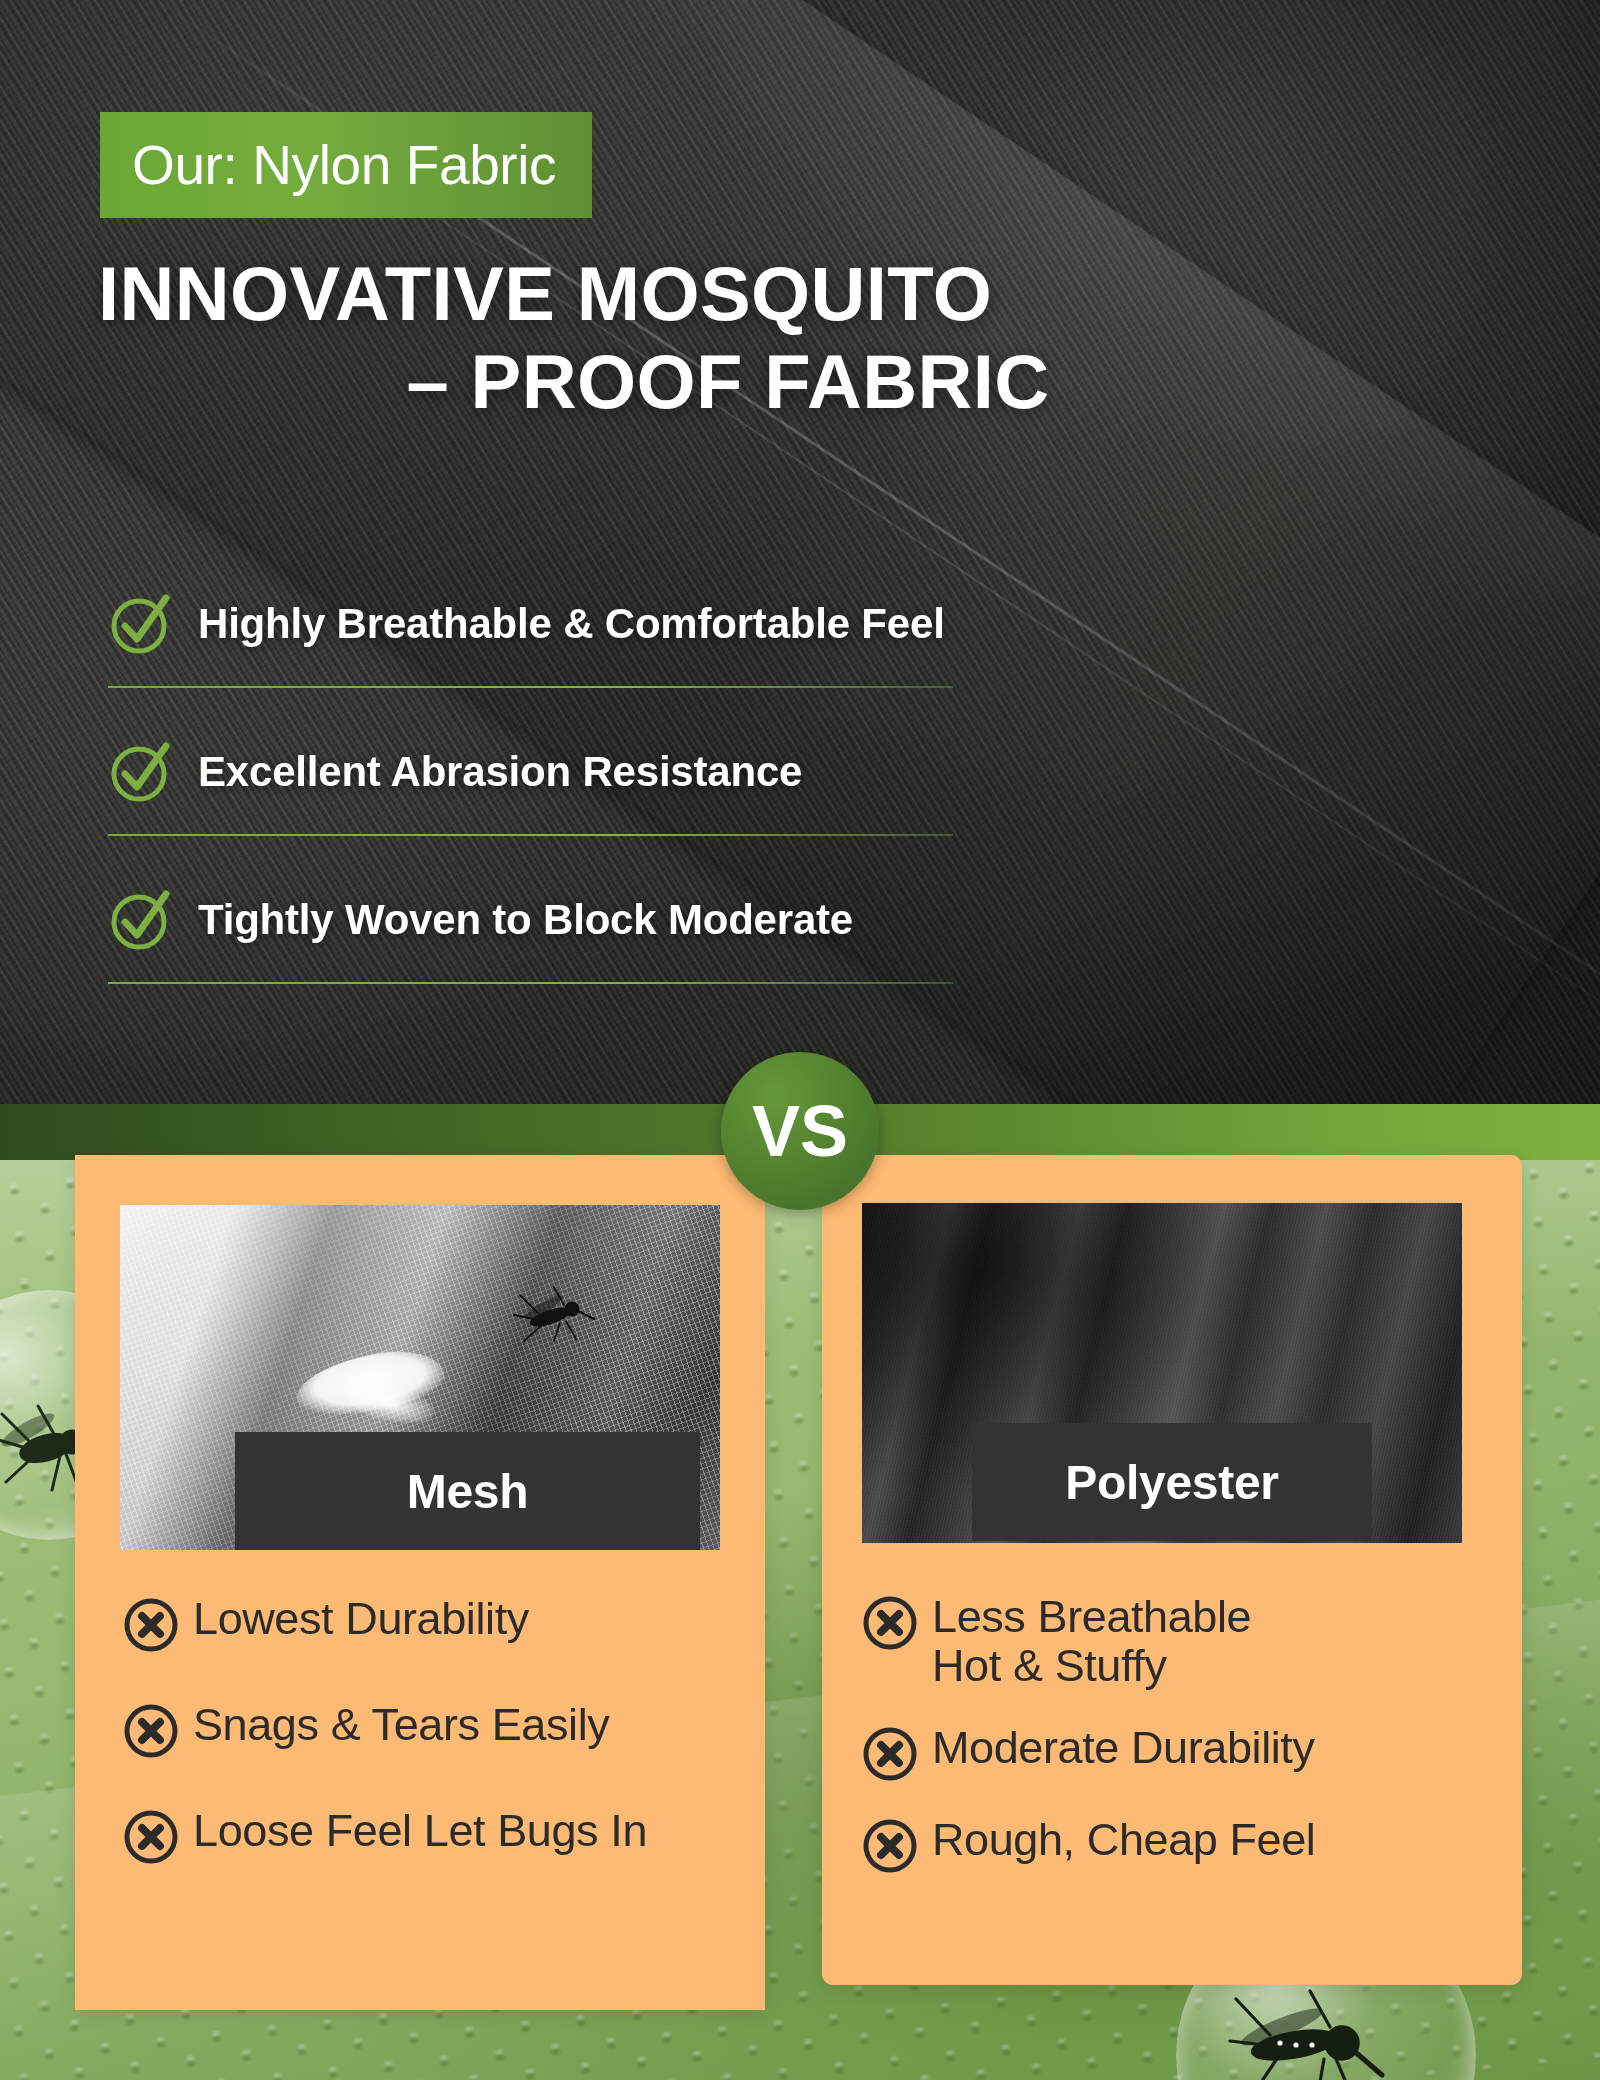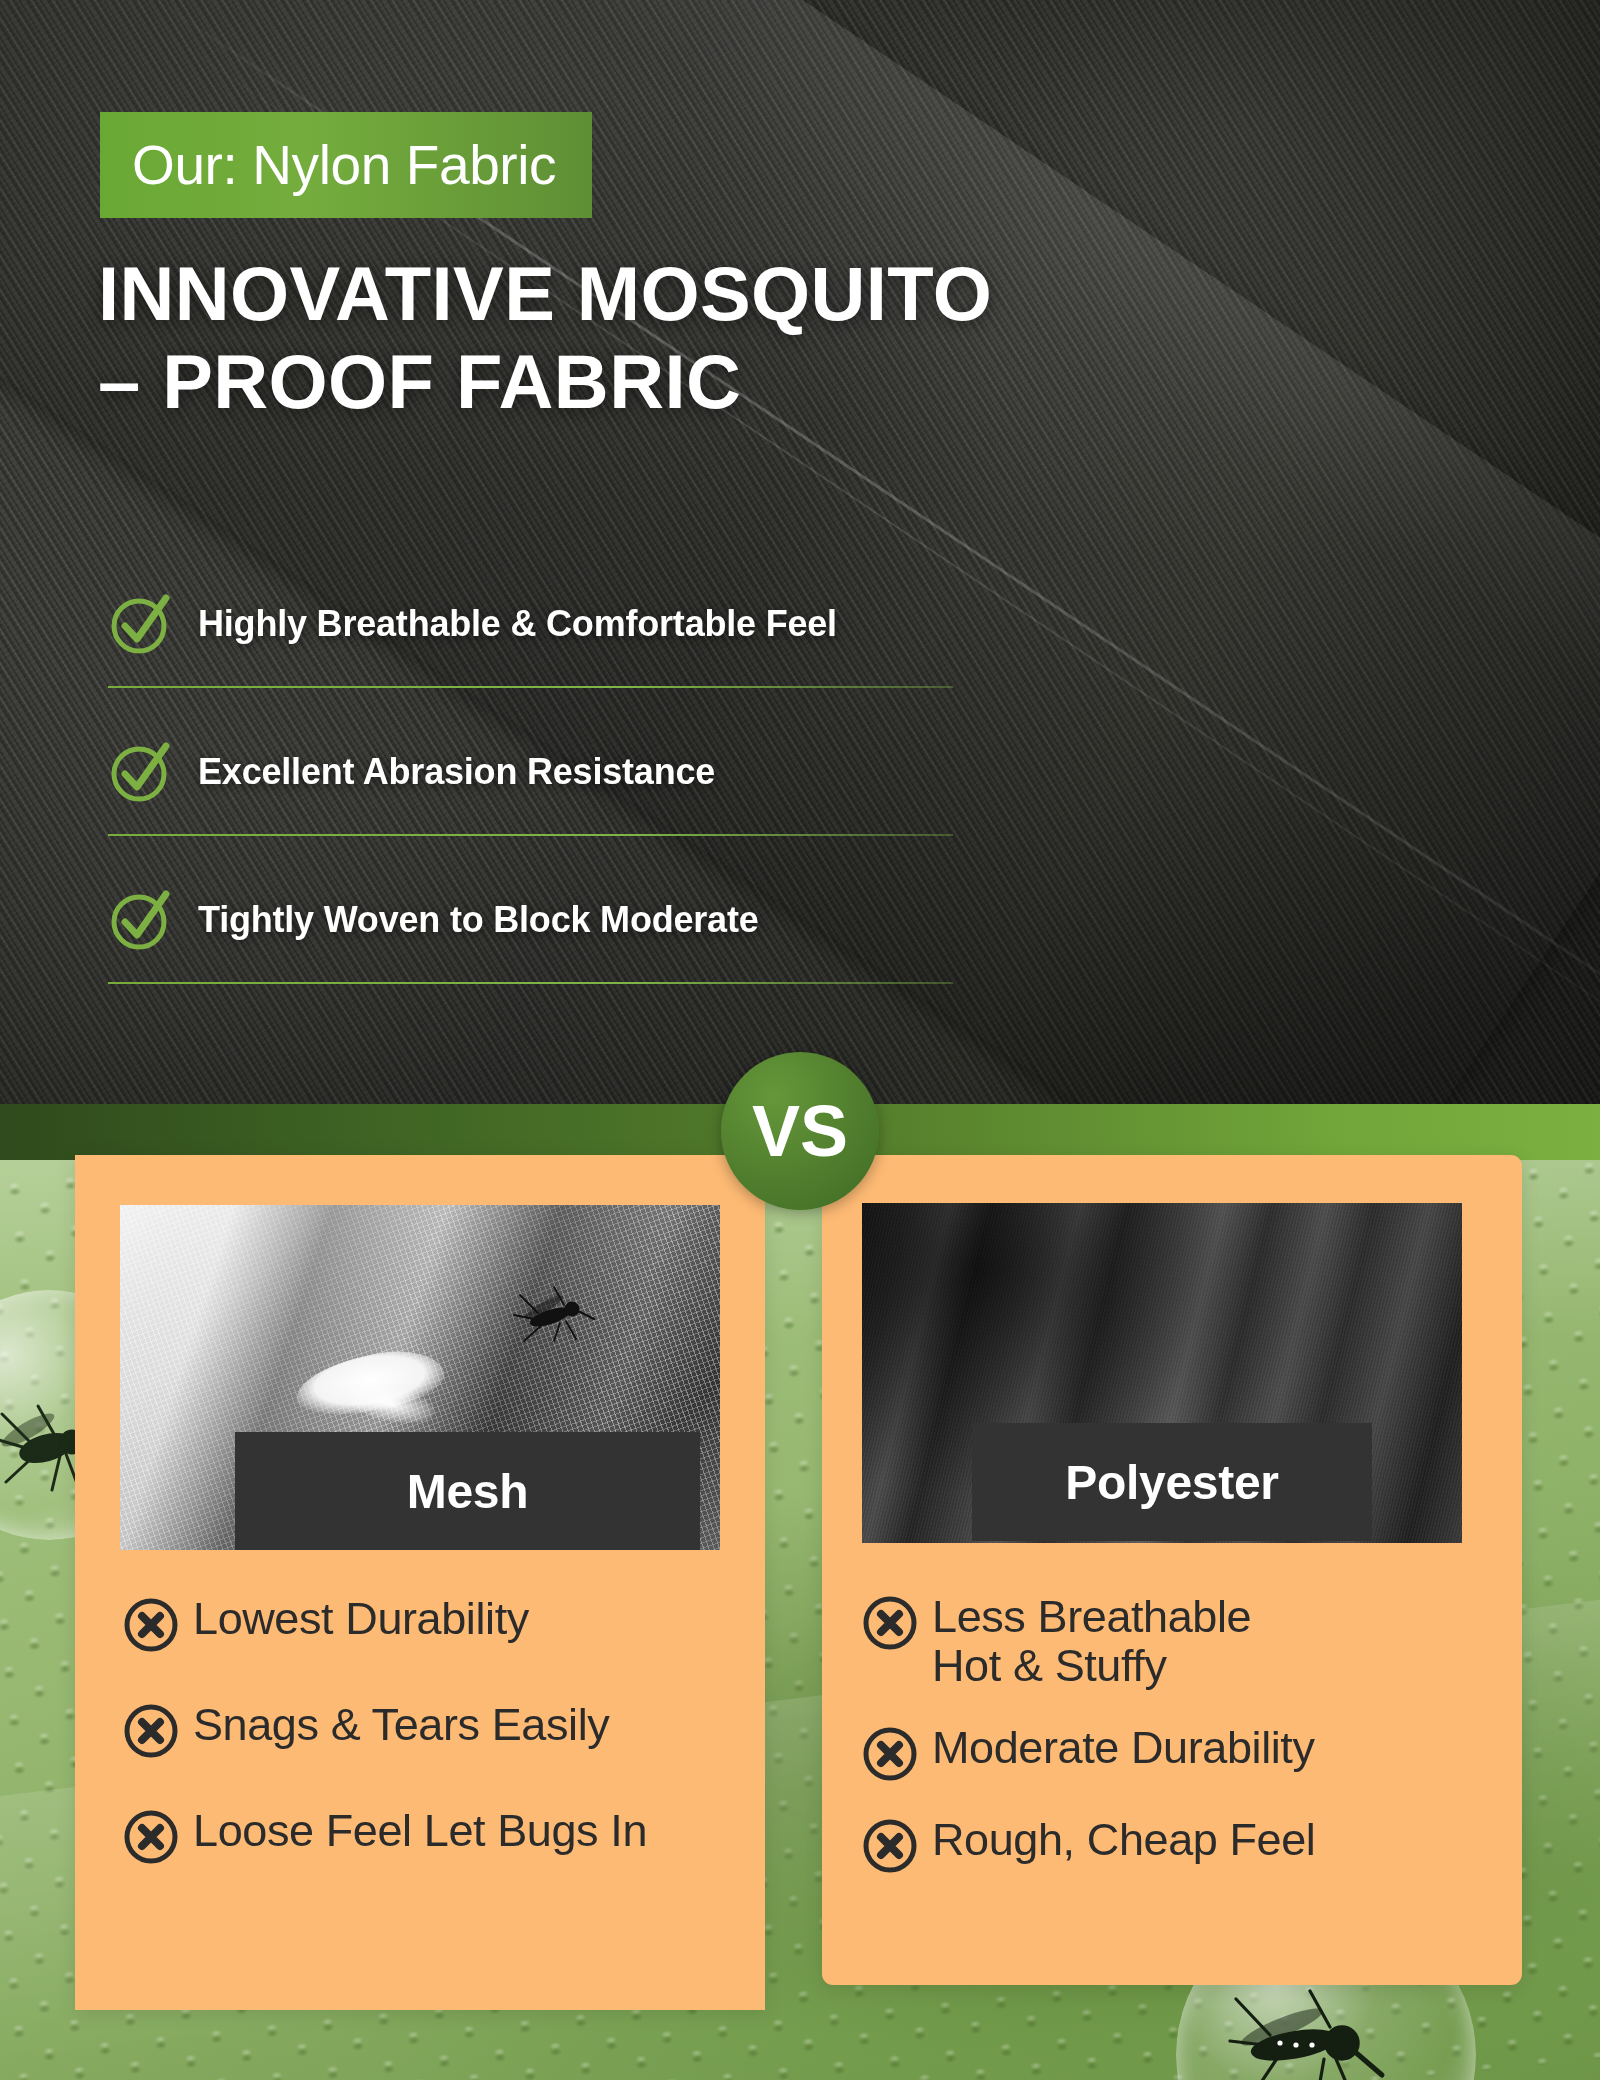--- a/index.html
+++ b/index.html
@@ -84,28 +84,28 @@
     font-family:"Liberation Sans", sans-serif;
   }
 
   .headline {
     position:absolute; left:98px; top:250px; width:1260px;
     color:#ffffff; font-weight:bold; font-size:76px; line-height:1.16;
     letter-spacing:0.4px;
     text-shadow:0 3px 16px rgba(0,0,0,.45);
     font-family:"Liberation Sans Narrow","Liberation Sans", sans-serif;
   }
-  .headline .l2 { display:block; }
+  .headline .l2 { display:block;text-align:center; }
 
   .feature-list { position:absolute; left:108px; top:578px; width:1090px; }
   .feature-row { position:relative; height:148px; }
   .feature-inner { display:flex; align-items:center; gap:24px; height:92px; }
   .check-icon { width:66px; height:66px; flex:0 0 66px; position:relative; }
   .feature-label {
-    color:#ffffff; font-size:36px; font-weight:bold; letter-spacing:-0.2px;
+    color:#ffffff; font-size:42px; font-weight:bold; letter-spacing:-0.2px;
     text-shadow:0 2px 10px rgba(0,0,0,.5);
     white-space:nowrap;
   }
   .feature-rule {
     position:absolute; left:0; bottom:38px; width:845px; height:2px;
     background:linear-gradient(90deg,#78ad3e 0%, #7fb546 62%, rgba(127,181,70,.35) 100%);
   }
 
   
   .divider {

